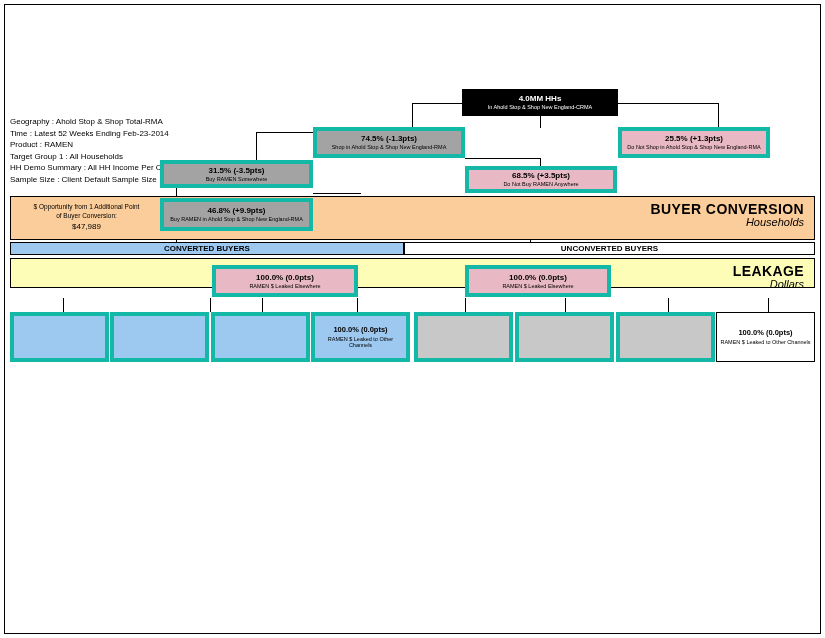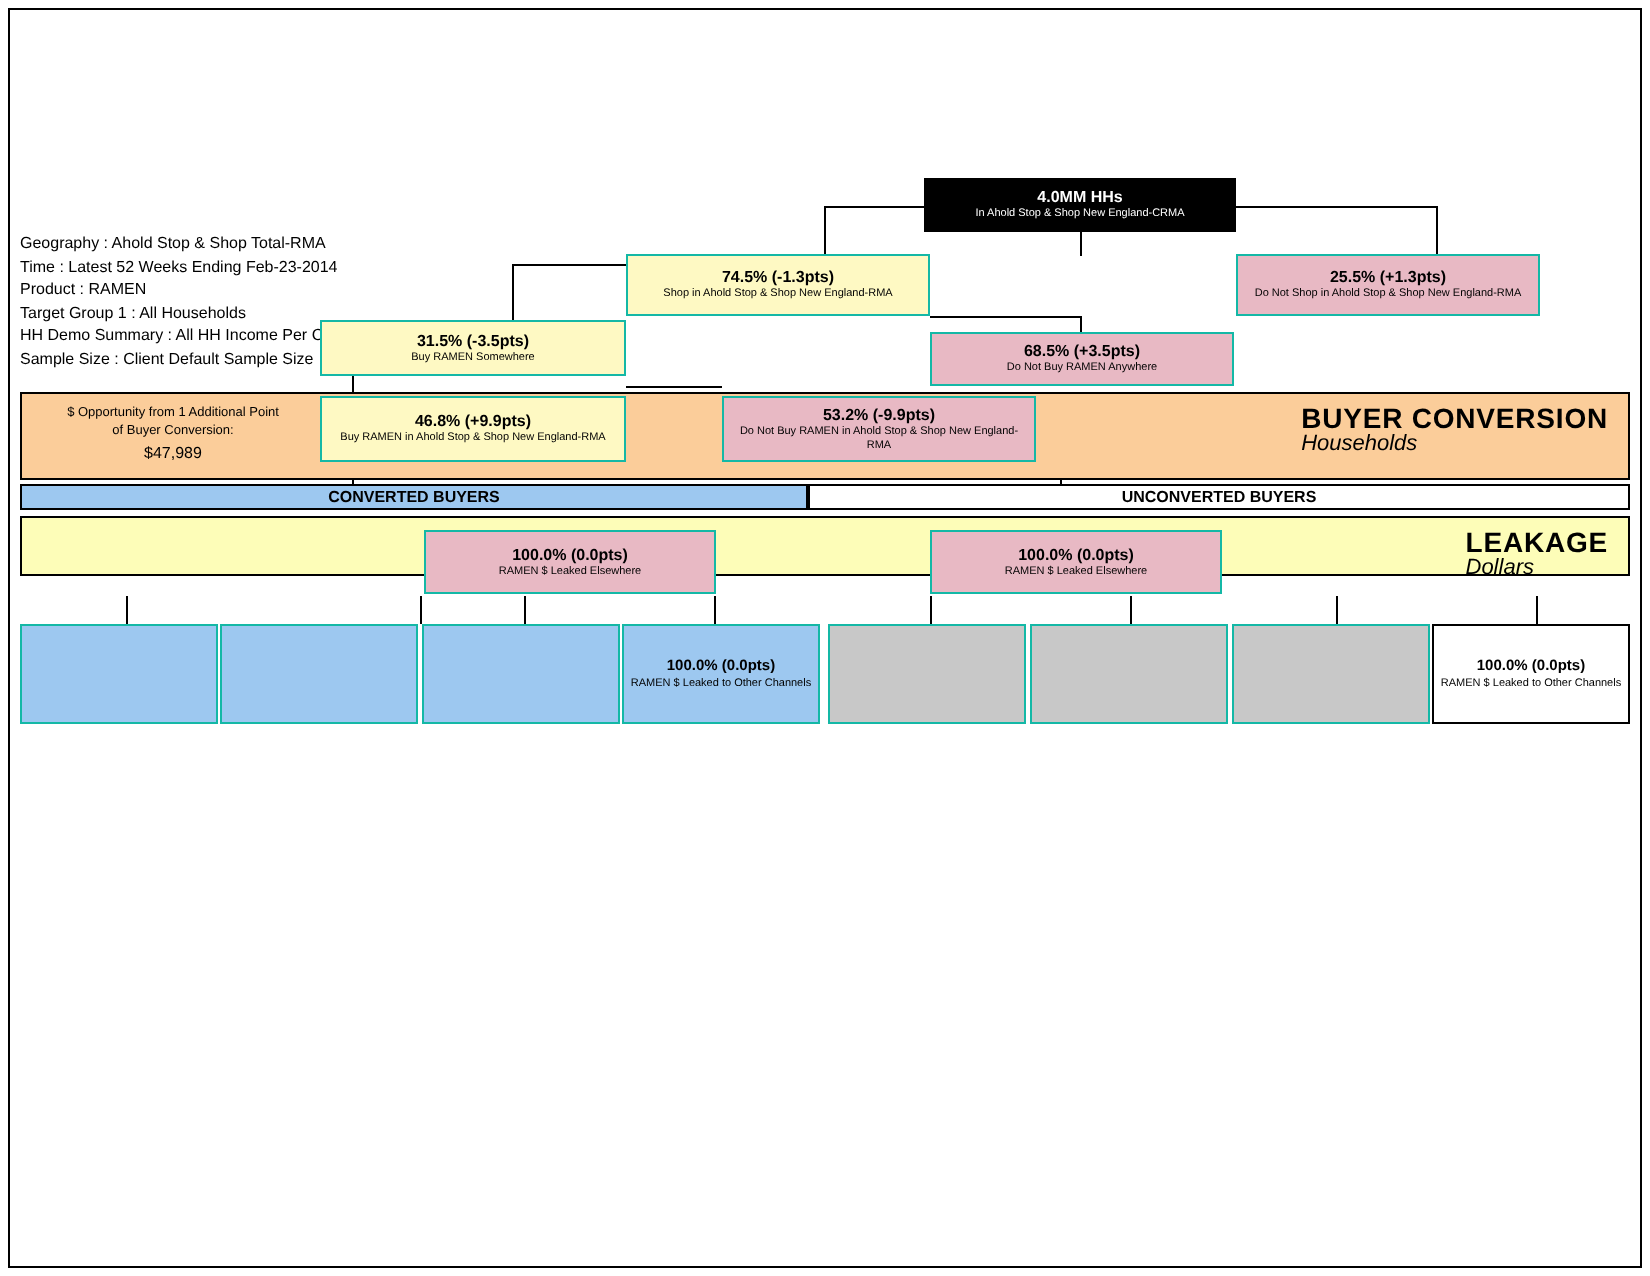--- a/index.html
+++ b/index.html
@@ -6,49 +6,49 @@
   body{
     width:825px;height:638px;
     background:#ffffff;
     font-family:"Liberation Sans", sans-serif;
     position:relative;
     overflow:hidden;
   }
   #canvas{position:absolute;left:0;top:0;width:825px;height:638px;}
   .abs{position:absolute;box-sizing:border-box;}
   .node{
-    border:1px solid #14b8a6;
+    border:4px solid #14b8a6;
     text-align:center;
     display:flex;
     flex-direction:column;
     align-items:center;
     justify-content:center;
     line-height:1.15;
     padding:1px 2px;
   }
   .node .hdr{font-weight:bold;font-size:8px;}
   .node .sub{font-size:5.5px;margin-top:1px;}
   .node.black{background:#000000;border-color:#000;}
   .node.black .hdr{color:#ffffff;font-size:8px;}
   .node.black .sub{color:#ffffff;font-size:5.5px;}
-  .node.green{background:#fef9c3;}
+  .node.green{background:#a3a3a3;}
   .node.pink{background:#e8b9c4;}
   .node.blue{background:#9dc8f0;}
   .node.gray{background:#c8c8c8;}
   .node.plain{background:#ffffff;border:1px solid #000;}
   .band{
     border:1px solid #000;
     display:flex;
     align-items:center;
     box-sizing:border-box;
   }
   .band.orange{background:#fbcd9a;}
   .band.yellow{background:#fdfdb8;}
   .band-title{
-    position:absolute;right:6px;line-height:1.05;
+    position:absolute;right:6px;text-align:right;line-height:1.05;
   }
   .band-title .t1{font-size:14px;font-weight:bold;letter-spacing:.4px;}
   .band-title .t2{font-size:11px;font-style:italic;}
   .strip{
     border:1px solid #000;
     text-align:center;
     font-size:8px;
     font-weight:bold;
     display:flex;align-items:center;justify-content:center;
     box-sizing:border-box;
@@ -143,24 +143,20 @@
     <div>$ Opportunity from 1 Additional Point</div>
     <div>of Buyer Conversion:</div>
     <div class="amt">$47,989</div>
   </div>
 
   <div class="abs node green" style="left:160px;top:198px;width:153px;height:33px;">
     <div class="hdr">46.8% (+9.9pts)</div>
     <div class="sub">Buy RAMEN in Ahold Stop &amp; Shop New England-RMA</div>
   </div>
 
-  <div class="abs node pink" style="left:361px;top:198px;width:157px;height:33px;">
-    <div class="hdr">53.2% (-9.9pts)</div>
-    <div class="sub">Do Not Buy RAMEN in Ahold Stop &amp; Shop New England-RMA</div>
-  </div>
 
   <div class="abs strip blue" style="left:10px;top:242px;width:394px;height:13px;">
     <span>CONVERTED BUYERS</span>
   </div>
   <div class="abs strip white" style="left:404px;top:242px;width:411px;height:13px;">
     <span>UNCONVERTED BUYERS</span>
   </div>
 
   <div class="abs band yellow" style="left:10px;top:258px;width:805px;height:30px;">
     <div class="band-title" style="right:10px;top:5px;">

